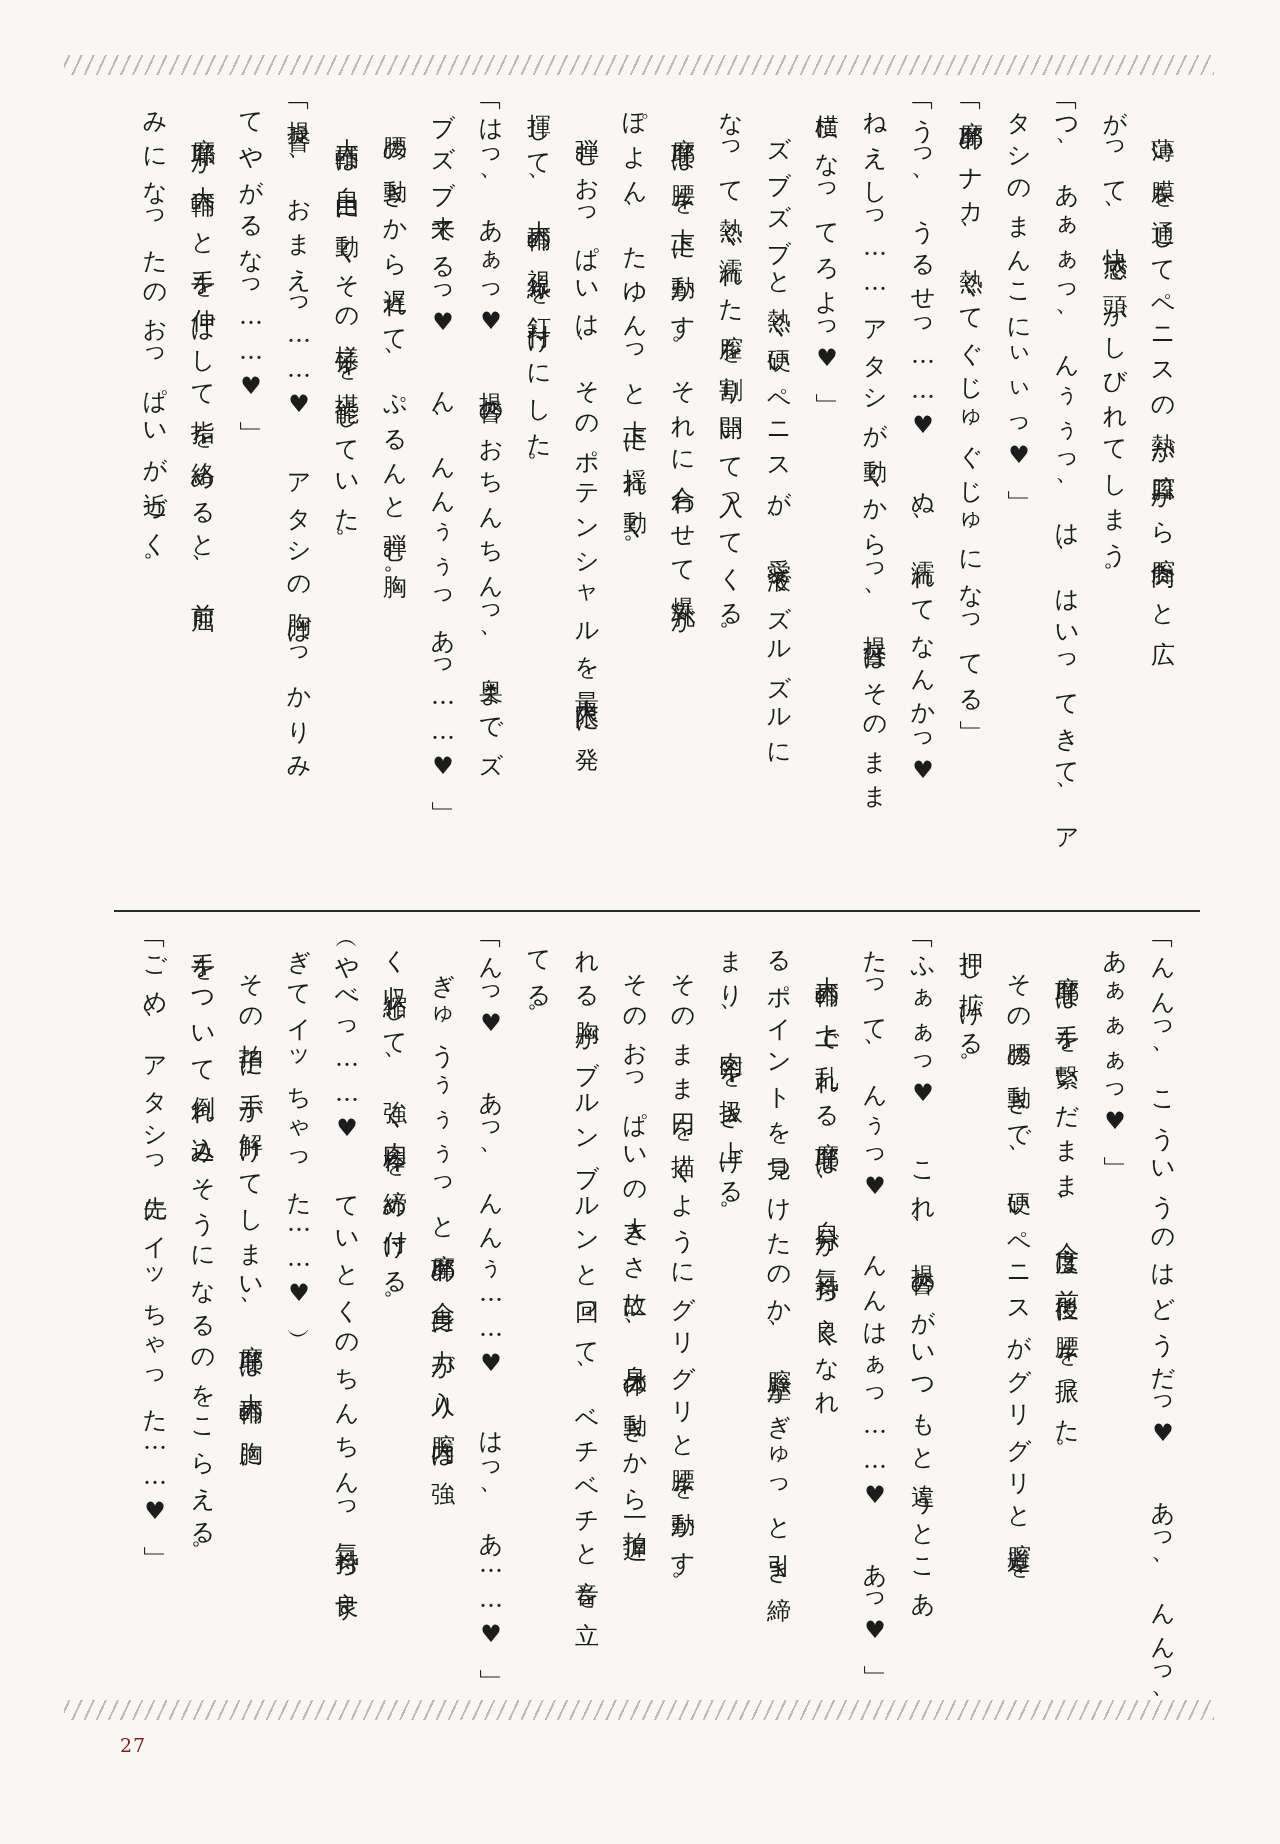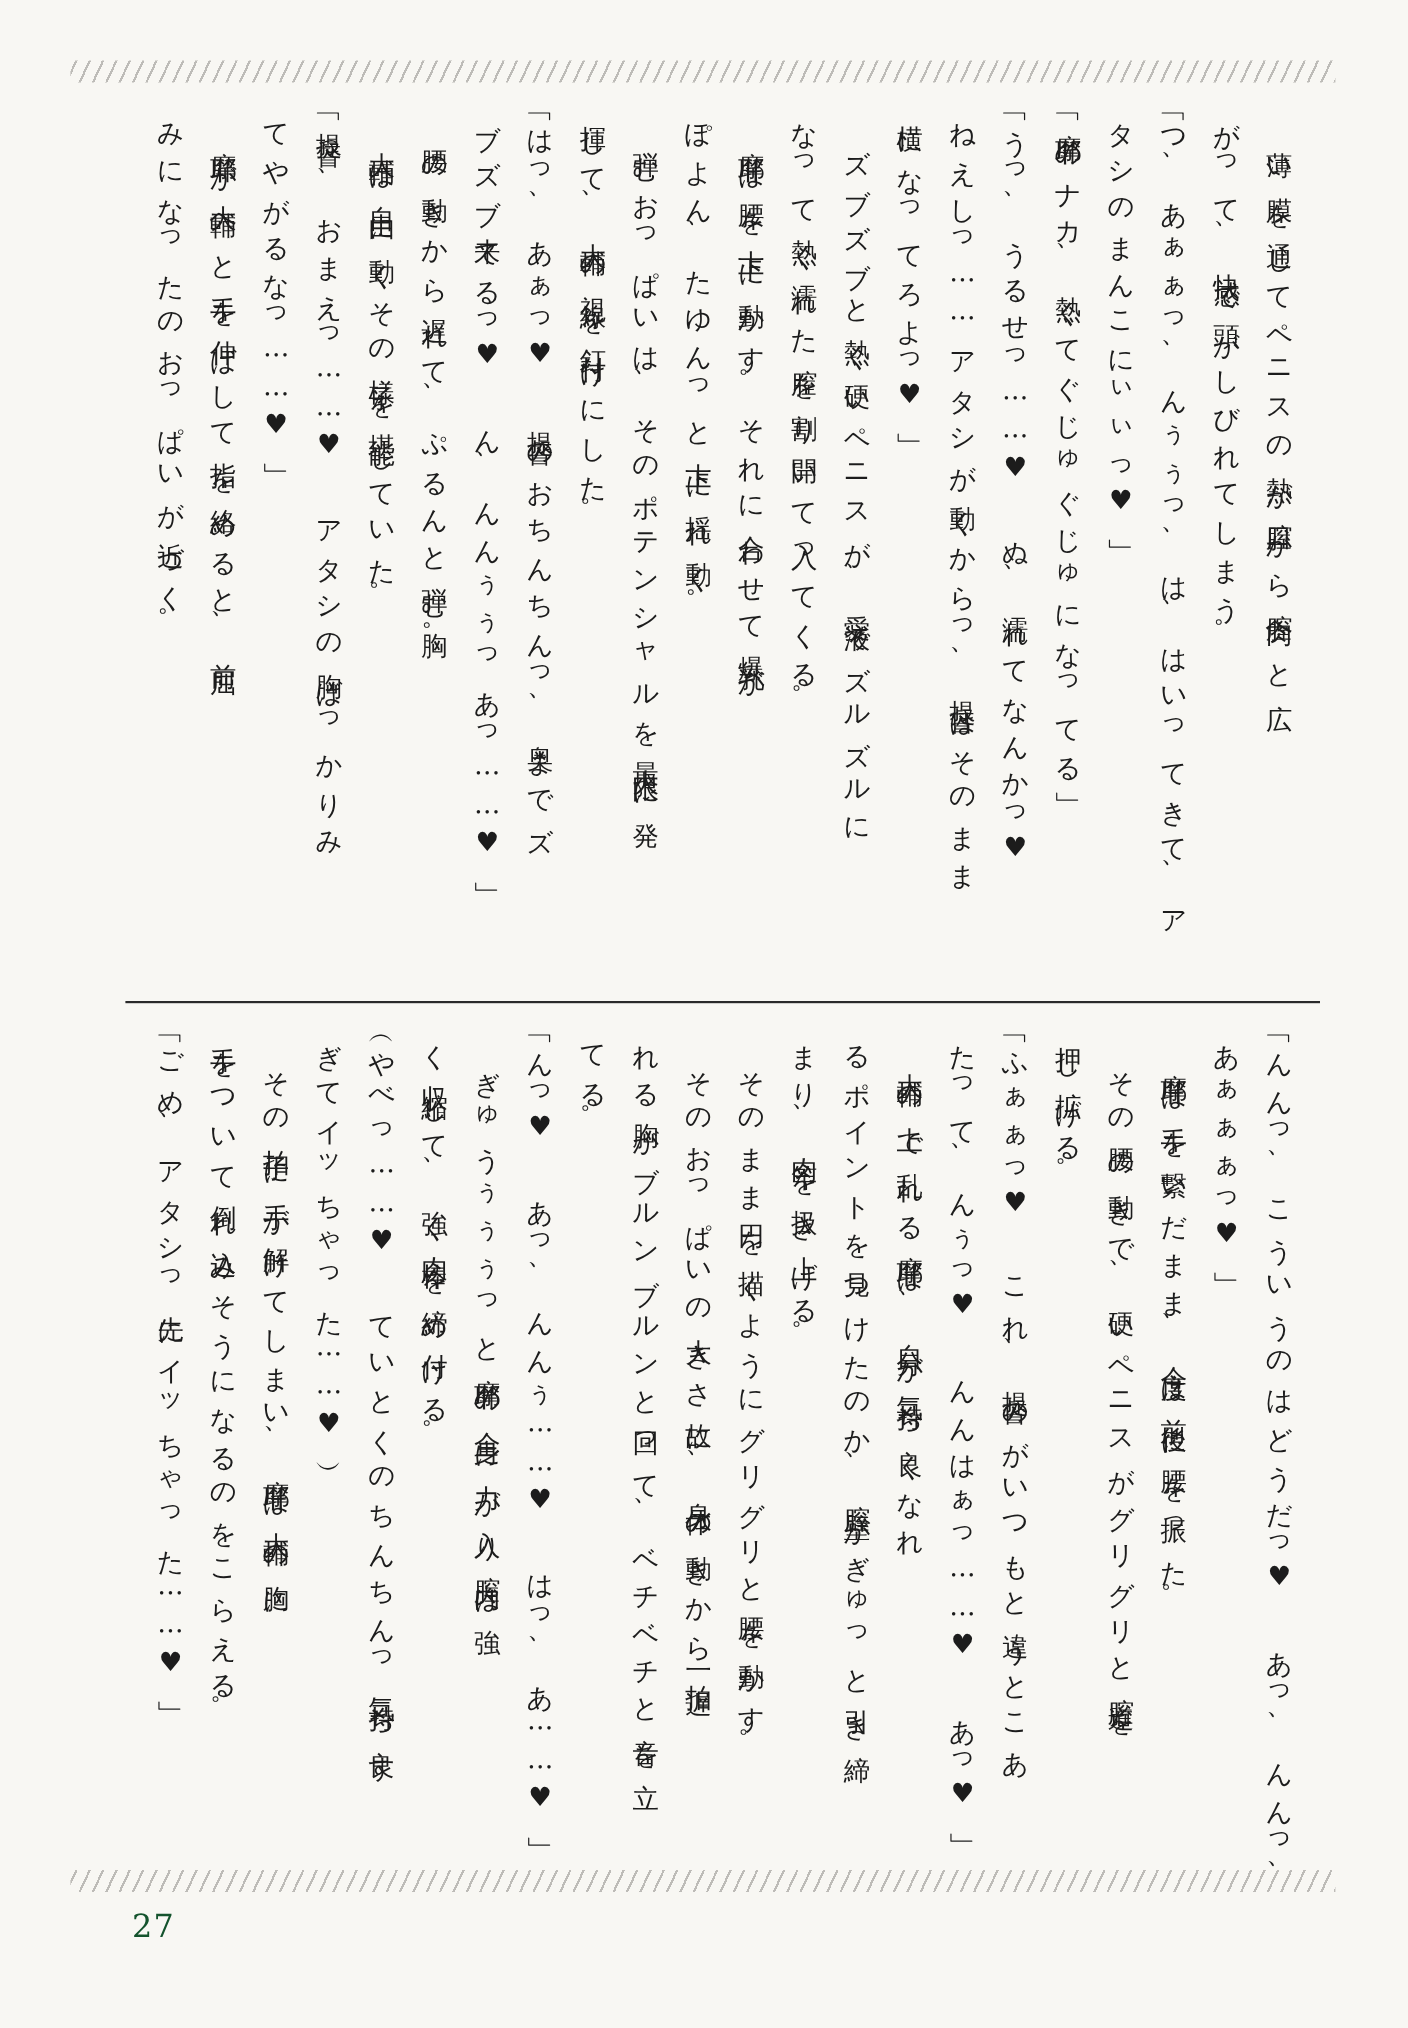--- a/index.html
+++ b/index.html
@@ -64,23 +64,23 @@
     left:114px;
     width:1086px;
     height:0;
     border-top:2px solid #2a2a2a;
   }
 
   .page-number{
     position:absolute;
     left:120px;
     top:1734px;
-    font-size:29px;
+    font-size:19px;
     letter-spacing:1px;
-    color:#14532d;
+    color:#7f1d1d;
   }
 </style>
 </head>
 <body>
 
 <div class="page">
 
   <div class="hatch top"></div>
 
   <div class="vblock top-block">

